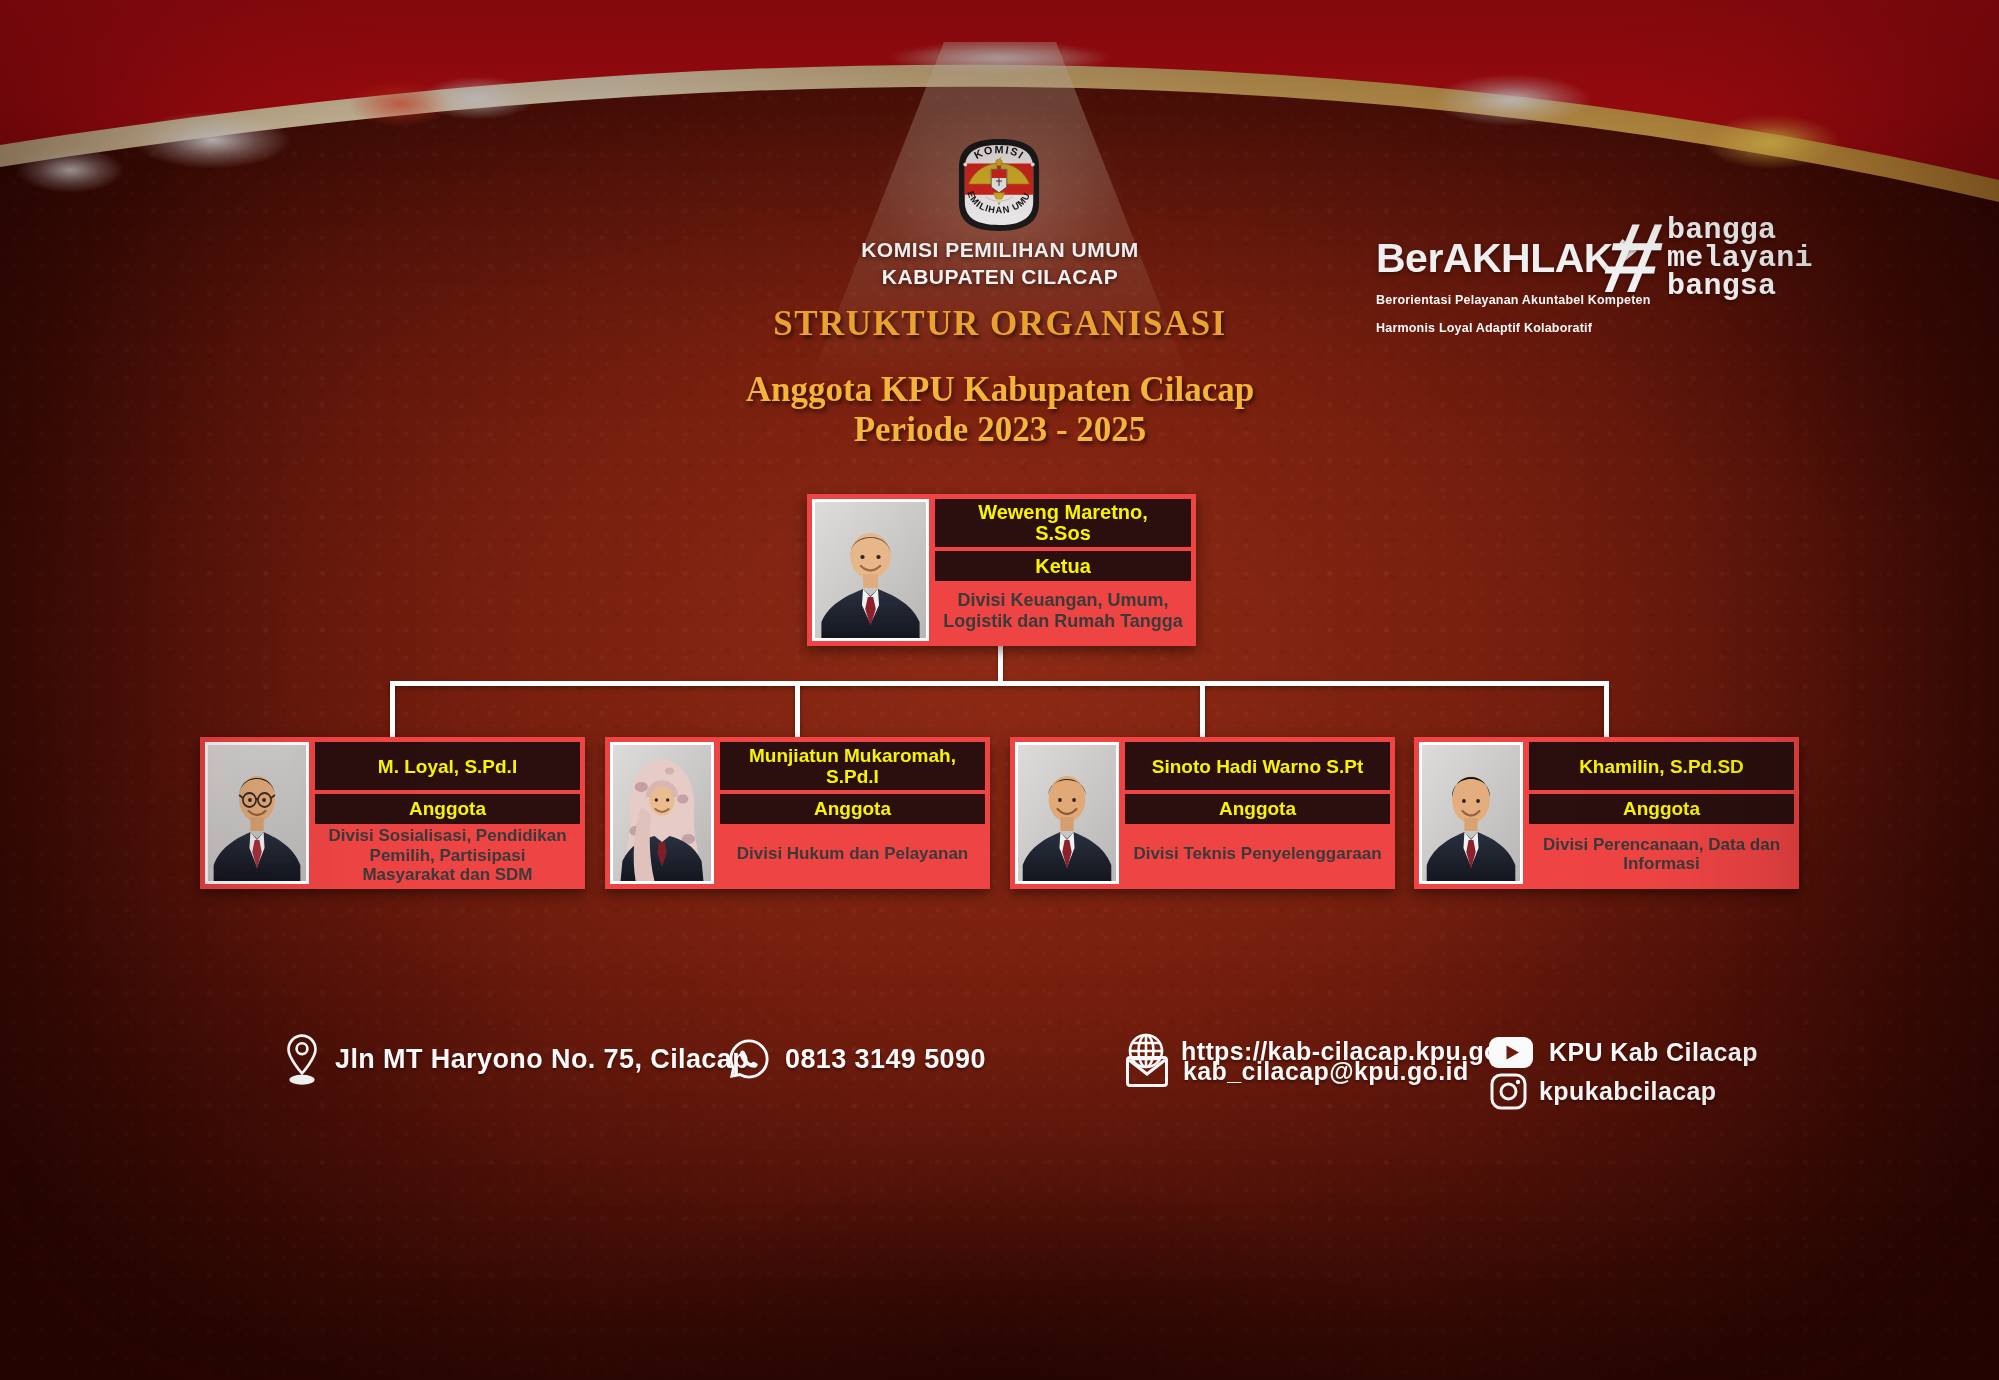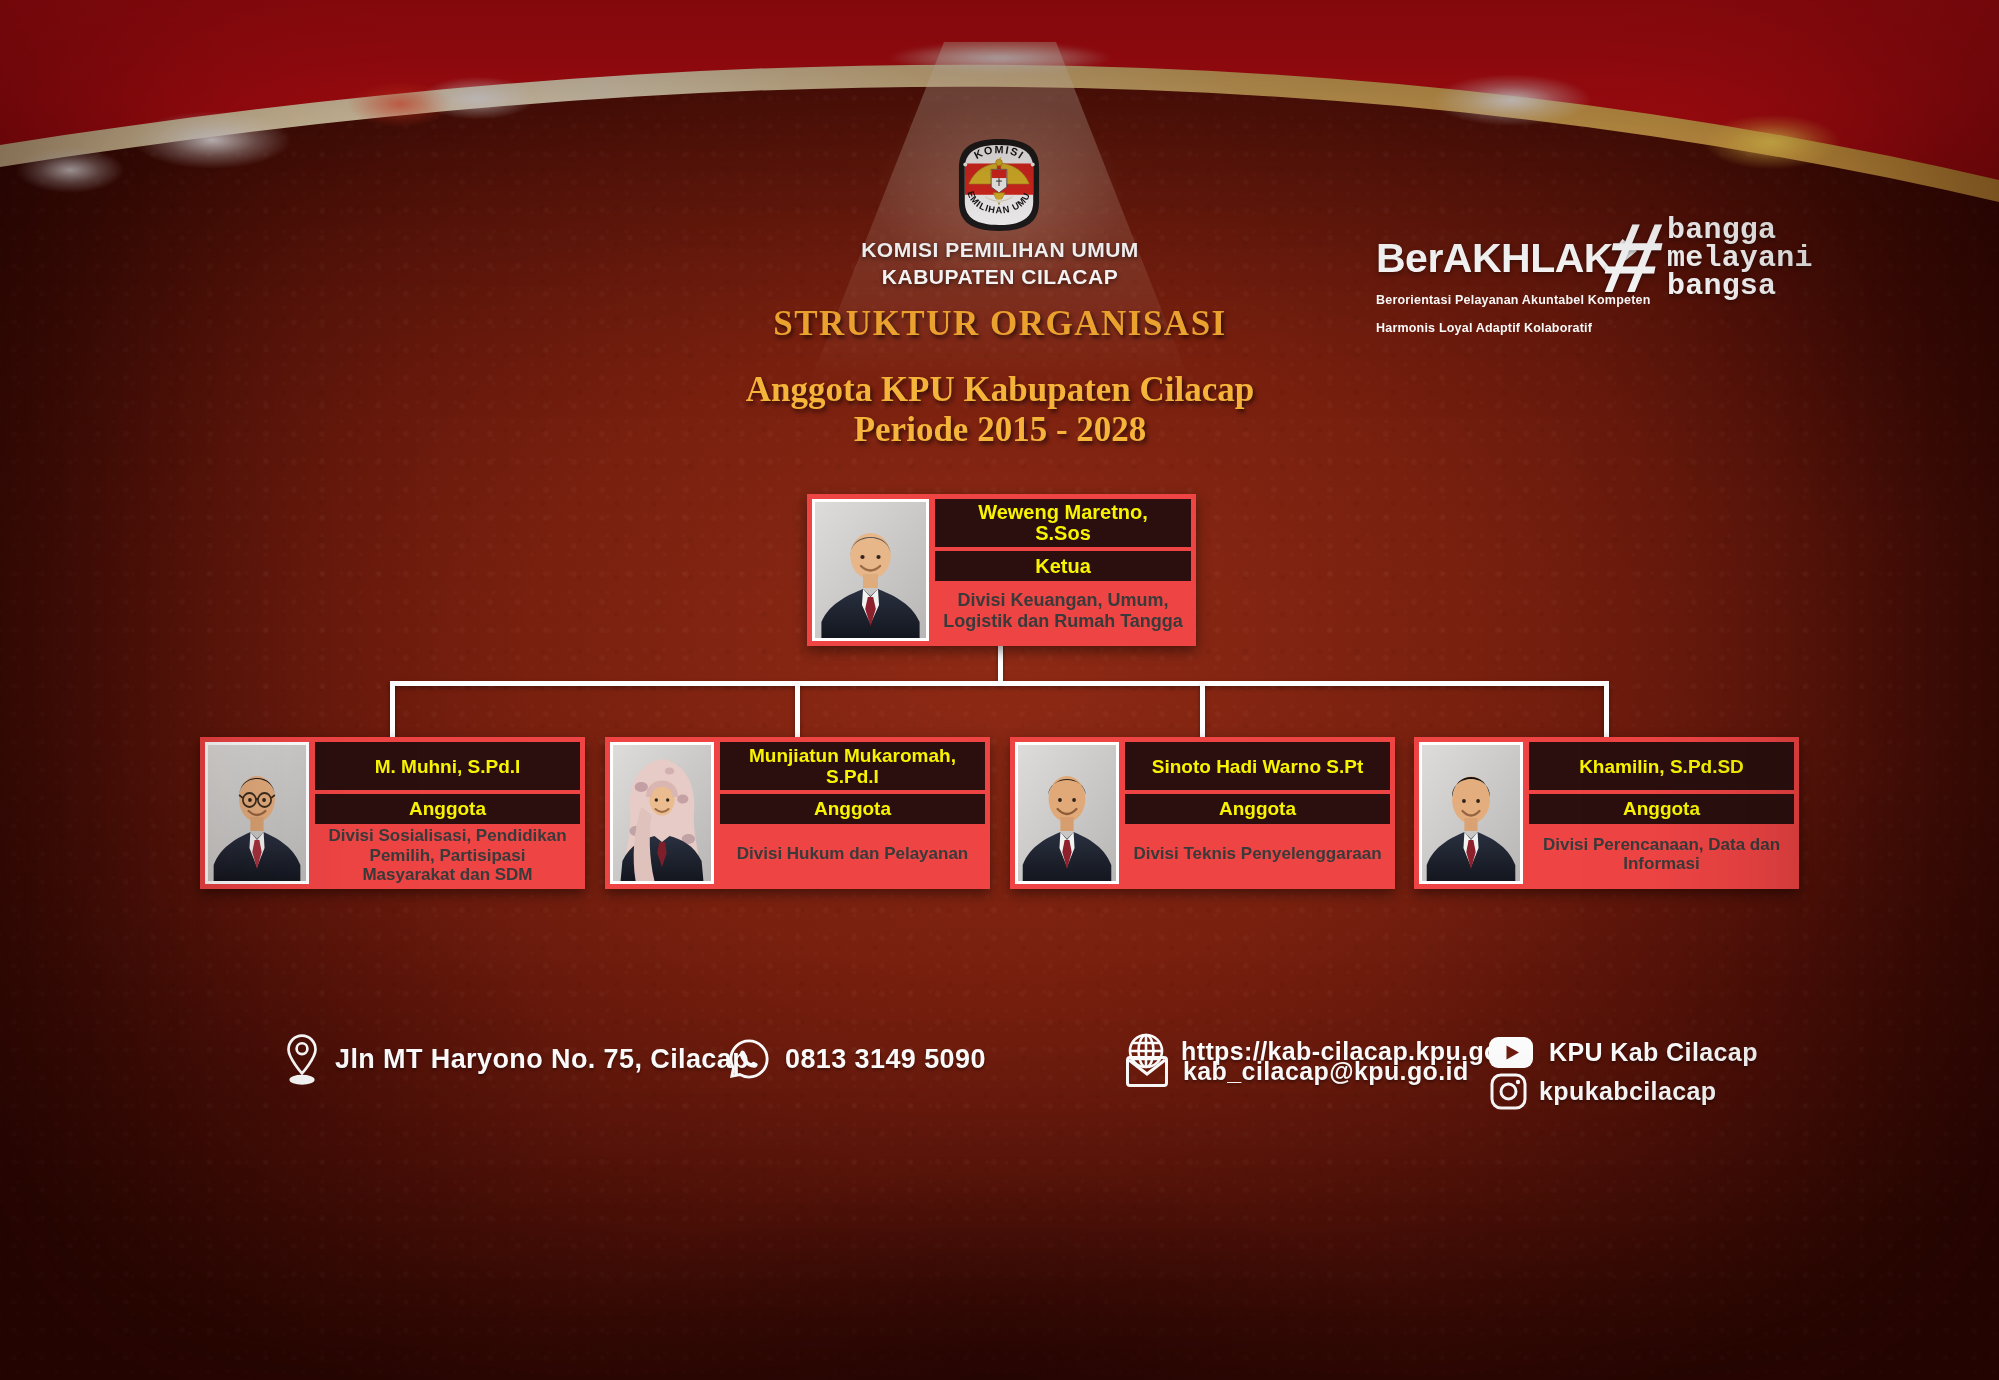--- a/index.html
+++ b/index.html
@@ -201,21 +201,21 @@
     <span class="lines">
       <span>bangga</span>
       <span>melayani</span>
       <span>bangsa</span>
     </span>
   </div>
 
   <div class="title-main">STRUKTUR ORGANISASI</div>
   <div class="title-sub">
     <div>Anggota KPU Kabupaten Cilacap</div>
-    <div>Periode 2015 - 2028</div>
+    <div>Periode 2023 - 2025</div>
   </div>
 
   <div class="conn" style="left:998px;top:645px;width:5px;height:38px;"></div>
   <div class="conn" style="left:390px;top:681px;width:1219px;height:5px;"></div>
   <div class="conn" style="left:390px;top:684px;width:5px;height:54px;"></div>
   <div class="conn" style="left:795px;top:684px;width:5px;height:54px;"></div>
   <div class="conn" style="left:1200px;top:684px;width:5px;height:54px;"></div>
   <div class="conn" style="left:1604px;top:684px;width:5px;height:54px;"></div>
 
   <div class="card" style="left:807px;top:494px;width:389px;">
@@ -254,21 +254,21 @@
           <path d="M51,54 L53,54 M37,53 L33,50 M67,53 L71,50"></path>
         </g>
         <path d="M43,66 Q52,74 61,66" stroke="#96633f" stroke-width="2.2" fill="none" stroke-linecap="round"></path>
         <rect x="45" y="72" width="14" height="14" fill="#d9a272"></rect>
         <path d="M6,136 L6,120 C14,100 34,92 45,87 L52,94 L59,87 C70,92 90,100 98,120 L98,136 Z" fill="url(#suitG)"></path>
         <path d="M45,87 L52,95 L59,87 L60,103 L52,122 L44,103 Z" fill="#f2f2f0"></path>
         <path d="M49.5,95 L54.5,95 L57,107 L52,124 L47,107 Z" fill="#a5313c"></path>
       </svg>
     </div>
     <div class="info">
-      <div class="band nm">M. Muhni, S.Pd.I</div>
+      <div class="band nm">M. Loyal, S.Pd.I</div>
       <div class="band rl">Anggota</div>
       <div class="division">Divisi Sosialisasi, Pendidikan Pemilih, Partisipasi Masyarakat dan SDM</div>
     </div>
   </div>
 
   <div class="card" style="left:605px;top:737px;width:385px;">
     <div class="photo" style="width:104px;">
       <svg viewBox="0 0 104 136" preserveAspectRatio="none">
         <rect width="104" height="136" fill="url(#phBg)"></rect>
         <path d="M52,14 C25,18 16,44 18,66 C20,88 12,112 8,136 L96,136 C92,112 84,88 86,66 C88,44 79,18 52,14 Z" fill="#e7cbc6"></path>

